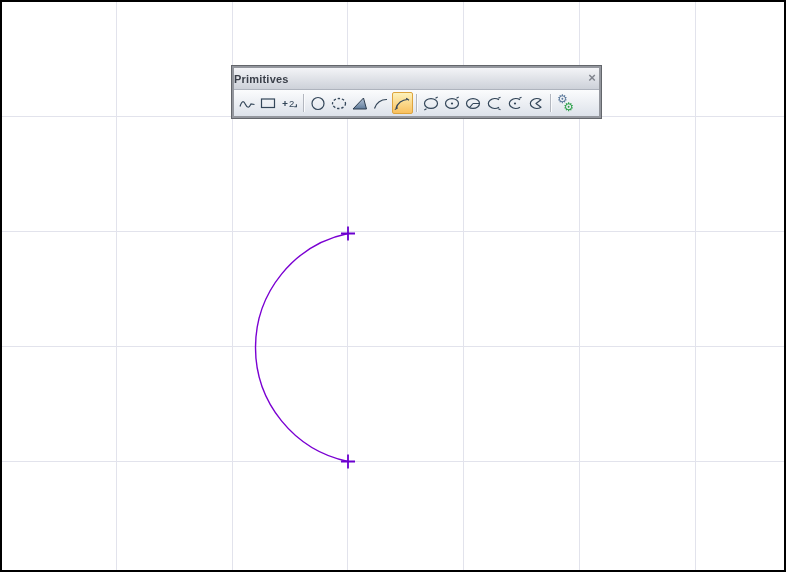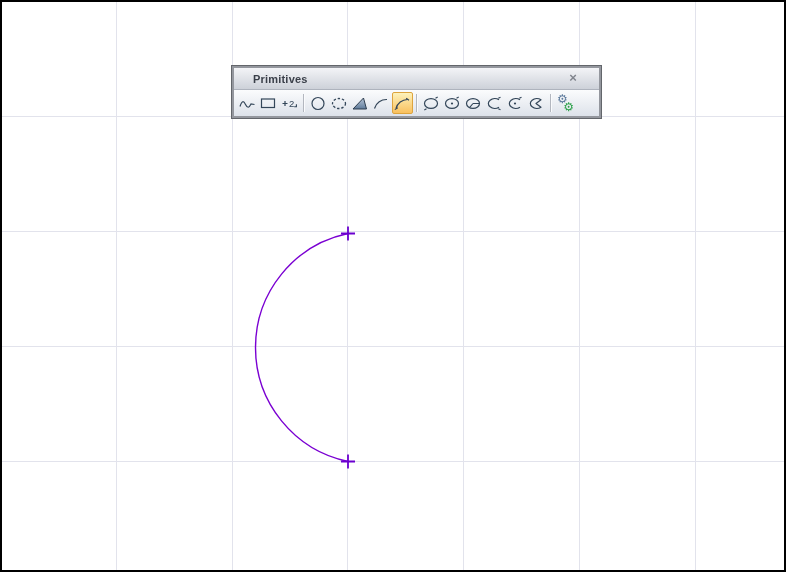--- a/index.html
+++ b/index.html
@@ -13,21 +13,21 @@
   
   #shapes{position:absolute;left:0;top:0;z-index:2;}
   
   #toolbar{
     position:absolute;left:230px;top:64px;width:365px;z-index:5;
     border:2px solid #94979e;box-shadow:0 0 0 1px #63666b;background:#e4e7ec;
   }
   #toolbar .titlebar{
     display:flex;align-items:center;height:21px;
     background:linear-gradient(#f3f4f7,#cdd1d9);
-    border-bottom:1px solid #aeb3bd;padding:0 19px;cursor:default;
+    border-bottom:1px solid #aeb3bd;padding:0 0;cursor:default;
   }
   #toolbar .title{flex:1;font-size:11px;font-weight:bold;color:#3a3f49;letter-spacing:.2px;}
   #toolbar .close-btn{
     width:14px;height:14px;line-height:12px;text-align:center;
     font-size:13px;font-weight:bold;color:#80848d;cursor:pointer;
   }
   #toolbar .iconrow{
     display:flex;align-items:center;height:26px;padding:0 3px;
     background:linear-gradient(#fbfcfd,#dde2ea);
   }

